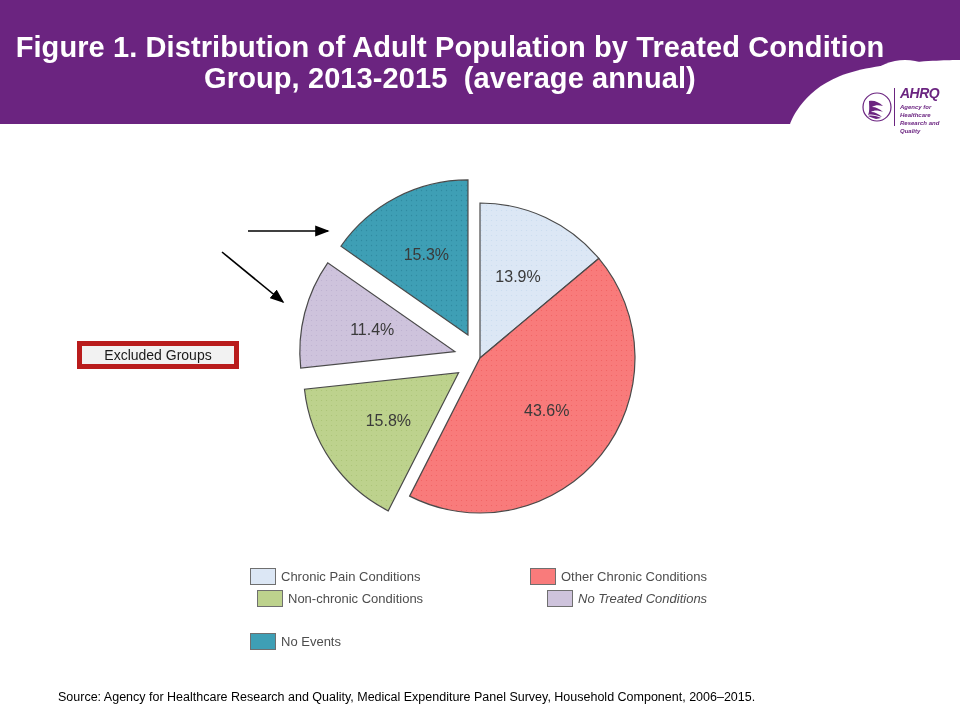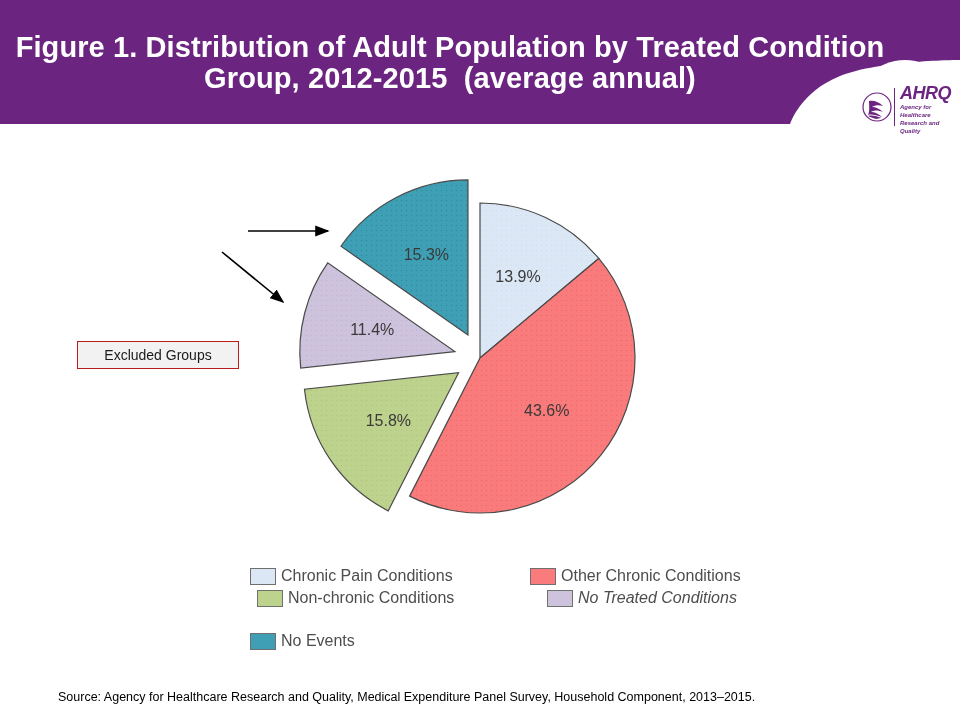--- a/index.html
+++ b/index.html
@@ -48,21 +48,21 @@
   }
   #ahrq-logo .logo-divider {
     position: absolute;
     left: 32px; top: 2px;
     width: 1px; height: 38px;
     background: #6b2480;
   }
   #ahrq-logo .ahrq-word {
     position: absolute;
     left: 38px; top: 0px;
-    font-size: 18px;
+    font-size: 14px;
     font-weight: bold;
     font-style: italic;
     color: #6b2480;
     letter-spacing: -0.5px;
     line-height: 15px;
   }
   #ahrq-logo .ahrq-tag {
     position: absolute;
     left: 38px; top: 17px;
     font-size: 6px;
@@ -88,21 +88,21 @@
     fill: #3a3a3a;
   }
 
   
   #excluded-callout {
     position: absolute;
     left: 77px;
     top: 217px;
     width: 162px;
     height: 28px;
-    border: 1px solid #b91c1c;
+    border: 5px solid #b91c1c;
     background: #f2f2f2;
     box-sizing: border-box;
     display: flex;
     align-items: center;
     justify-content: center;
     font-size: 14px;
     color: #1a1a1a;
   }
 
   
@@ -121,21 +121,21 @@
   }
   .legend-swatch {
     width: 26px;
     height: 17px;
     border: 1px solid #6f6f6f;
     box-sizing: border-box;
     margin-right: 5px;
     flex: none;
   }
   .legend-text {
-    font-size: 16px;
+    font-size: 13px;
     color: #4d4d4d;
     white-space: nowrap;
   }
 
   
   #source-note {
     position: absolute;
     left: 58px;
     top: 690px;
     font-size: 12.5px;
@@ -150,21 +150,21 @@
   <svg width="960" height="124" viewBox="0 0 960 124">
     <path id="banner-path" d="M0,0 L960,0 L960,124 L0,124 Z" fill="#6B2480"></path>
     <path d="M960,60 L960,124 L790,124 C790,124 800,92 840,76 C880,60 960,60 960,60 Z" fill="#ffffff"></path>
     <circle cx="905" cy="112" r="52" fill="#ffffff"></circle>
     <path d="M0,118 L960,118 L960,124 L0,124 Z" fill="#ffffff" opacity="0"></path>
   </svg>
 </div>
 
 <div id="title-block">
   <span class="title-line">Figure 1. Distribution of Adult Population by Treated Condition</span>
-  <span class="title-line">Group, 2012-2015  (average annual)</span>
+  <span class="title-line">Group, 2013-2015  (average annual)</span>
 </div>
 
 <div id="ahrq-logo">
   <svg width="30" height="42" viewBox="0 0 30 42" style="position:absolute;left:0;top:1px;">
     <circle cx="15" cy="20" r="14" fill="none" stroke="#6B2480" stroke-width="1.2"></circle>
     <path d="M7,14 C12,13 17,15 21,19 C17,18 13,18 10,20 C14,20 18,22 21,25 C16,23 12,23 9,25 C13,25 17,27 20,30 C14,28 9,27 6,28 C8,24 7,18 7,14 Z" fill="#6B2480"></path>
     <path d="M6,29 C10,28 15,29 19,31 L14,32 C11,31 8,30 6,29 Z" fill="#6B2480"></path>
   </svg>
   <div class="logo-divider"></div>
   <div class="ahrq-word">AHRQ</div>
@@ -242,13 +242,13 @@
     <div class="legend-item" style="left: 297px; top: 22px; font-style: italic;">
       <span class="legend-swatch" style="background: rgb(206, 195, 220);"></span>
       <span class="legend-text">No Treated Conditions</span>
     </div>
     <div class="legend-item" style="left: 0px; top: 44px; margin-top: 21px;">
       <span class="legend-swatch" style="background: rgb(62, 159, 181);"></span>
       <span class="legend-text">No Events</span>
     </div>
   </div>
 
-<div id="source-note">Source: Agency for Healthcare Research and Quality, Medical Expenditure Panel Survey, Household Component, 2013–2015.</div>
+<div id="source-note">Source: Agency for Healthcare Research and Quality, Medical Expenditure Panel Survey, Household Component, 2006–2015.</div>
 
 </body></html>

